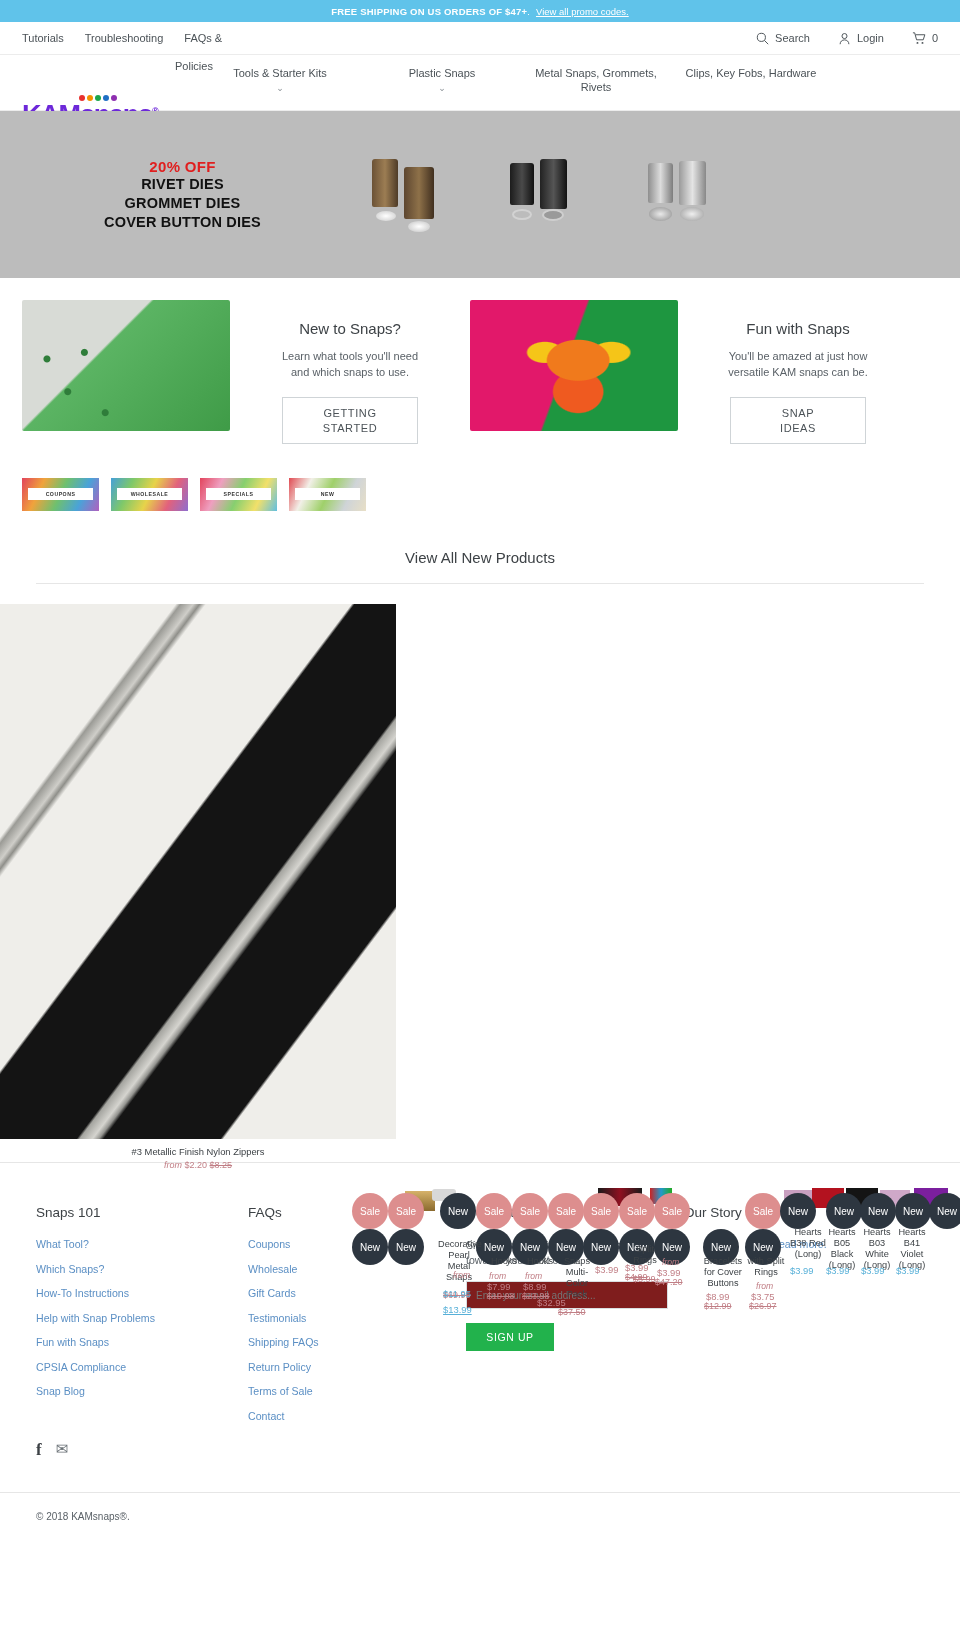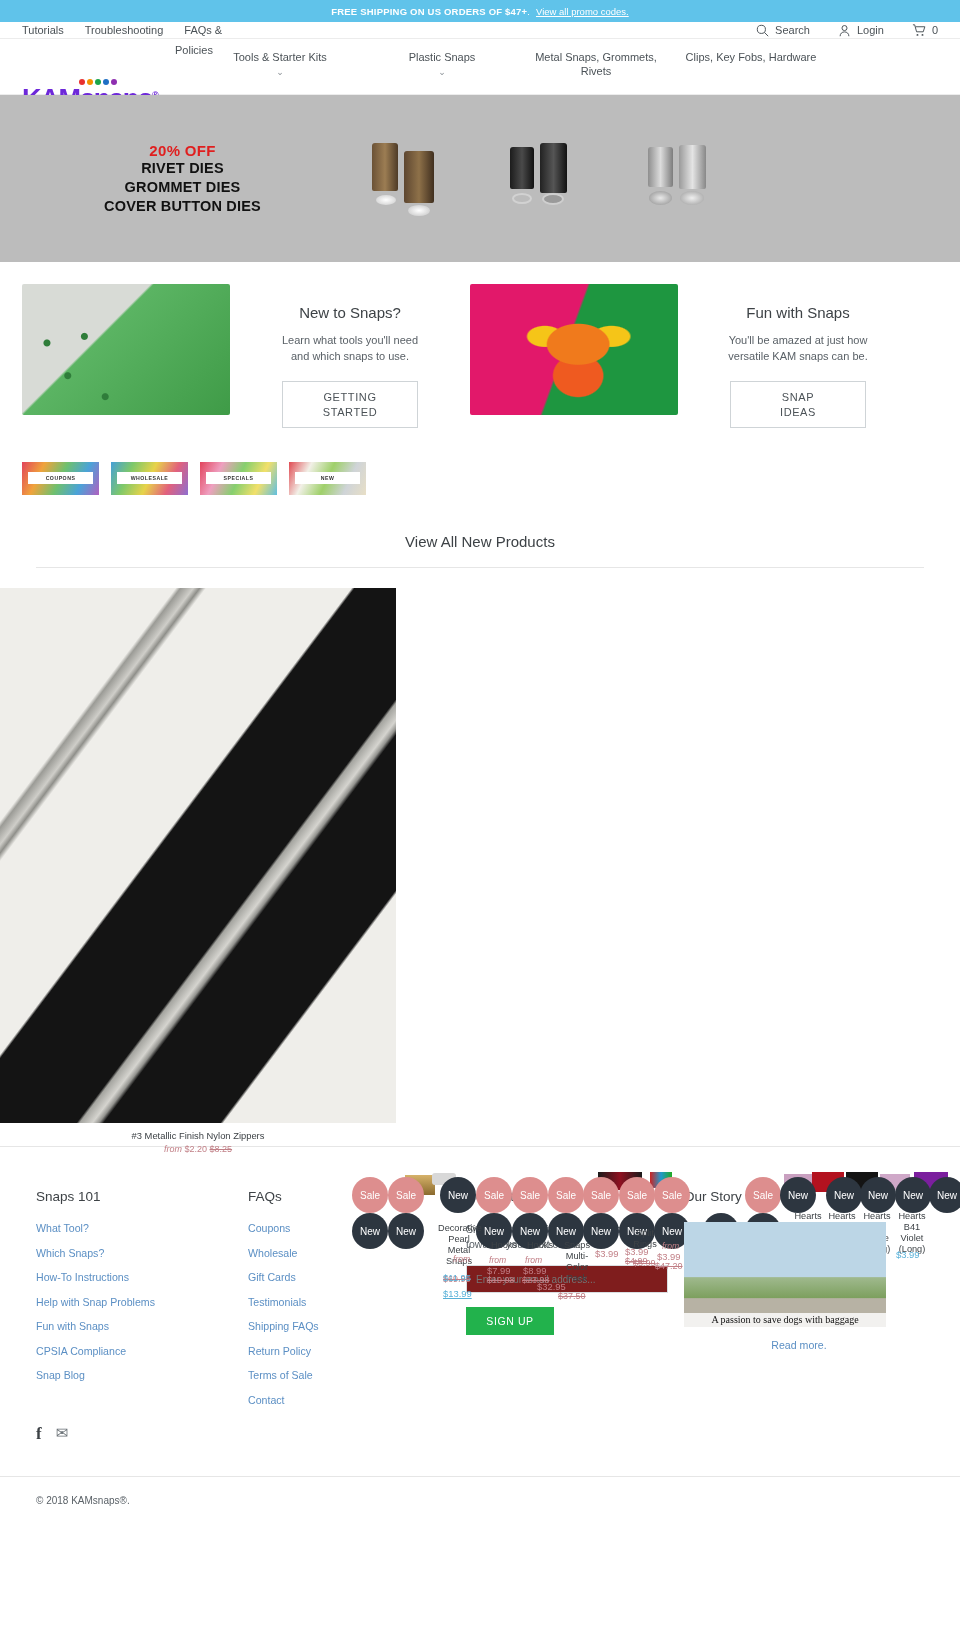--- a/index.html
+++ b/index.html
@@ -24,21 +24,21 @@
   }
   .promo-bar .strong { font-weight: bold; letter-spacing: .2px; }
   .promo-bar .link { margin-left: 6px; text-decoration: underline; color:#fff; cursor:pointer; }
 
   
   .util-nav {
     height: 17px;
     border-bottom: 1px solid #ececec;
     display: flex;
     align-items: center;
-    padding: 0 22px;
+    padding: 16px 22px;
     font-size: 11px;
     color: #4b5257;
   }
   .util-left { display: flex; gap: 21px; }
   .util-left span { cursor: pointer; }
   .util-right { margin-left: auto; display: flex; align-items: center; gap: 28px; }
   .util-right .item { display: flex; align-items: center; gap: 6px; cursor: pointer; }
   .ico { display:inline-block; line-height:0; }
 
   
@@ -558,24 +558,20 @@
     <a>Contact</a>
   </div>
   <div class="fcol c3">
     <h4>Newsletter</h4>
     <div class="news-desc">Sign up and receive a 10% off coupon towards your next order.</div>
     <input class="news-input" type="text" placeholder="Enter your email address..." style="">
     <button class="news-btn">SIGN UP</button>
   </div>
   <div class="fcol c4">
     <h4>Our Story</h4>
-    <div class="story-img">
-      <div class="img-story"></div>
-      <div class="story-cap">A passion to save dogs with baggage</div>
-    </div>
     <a class="story-more">Read more.</a>
   </div>
 </div>
 
 <div class="social">
   <span style="font-family:'Liberation Serif',serif;font-weight:bold;font-size:17px;color:#3d4246;">f</span>
   <span style="font-size:15px;color:#6b7277;">✉</span>
 </div>
 
 <div class="copy-rule"></div>

